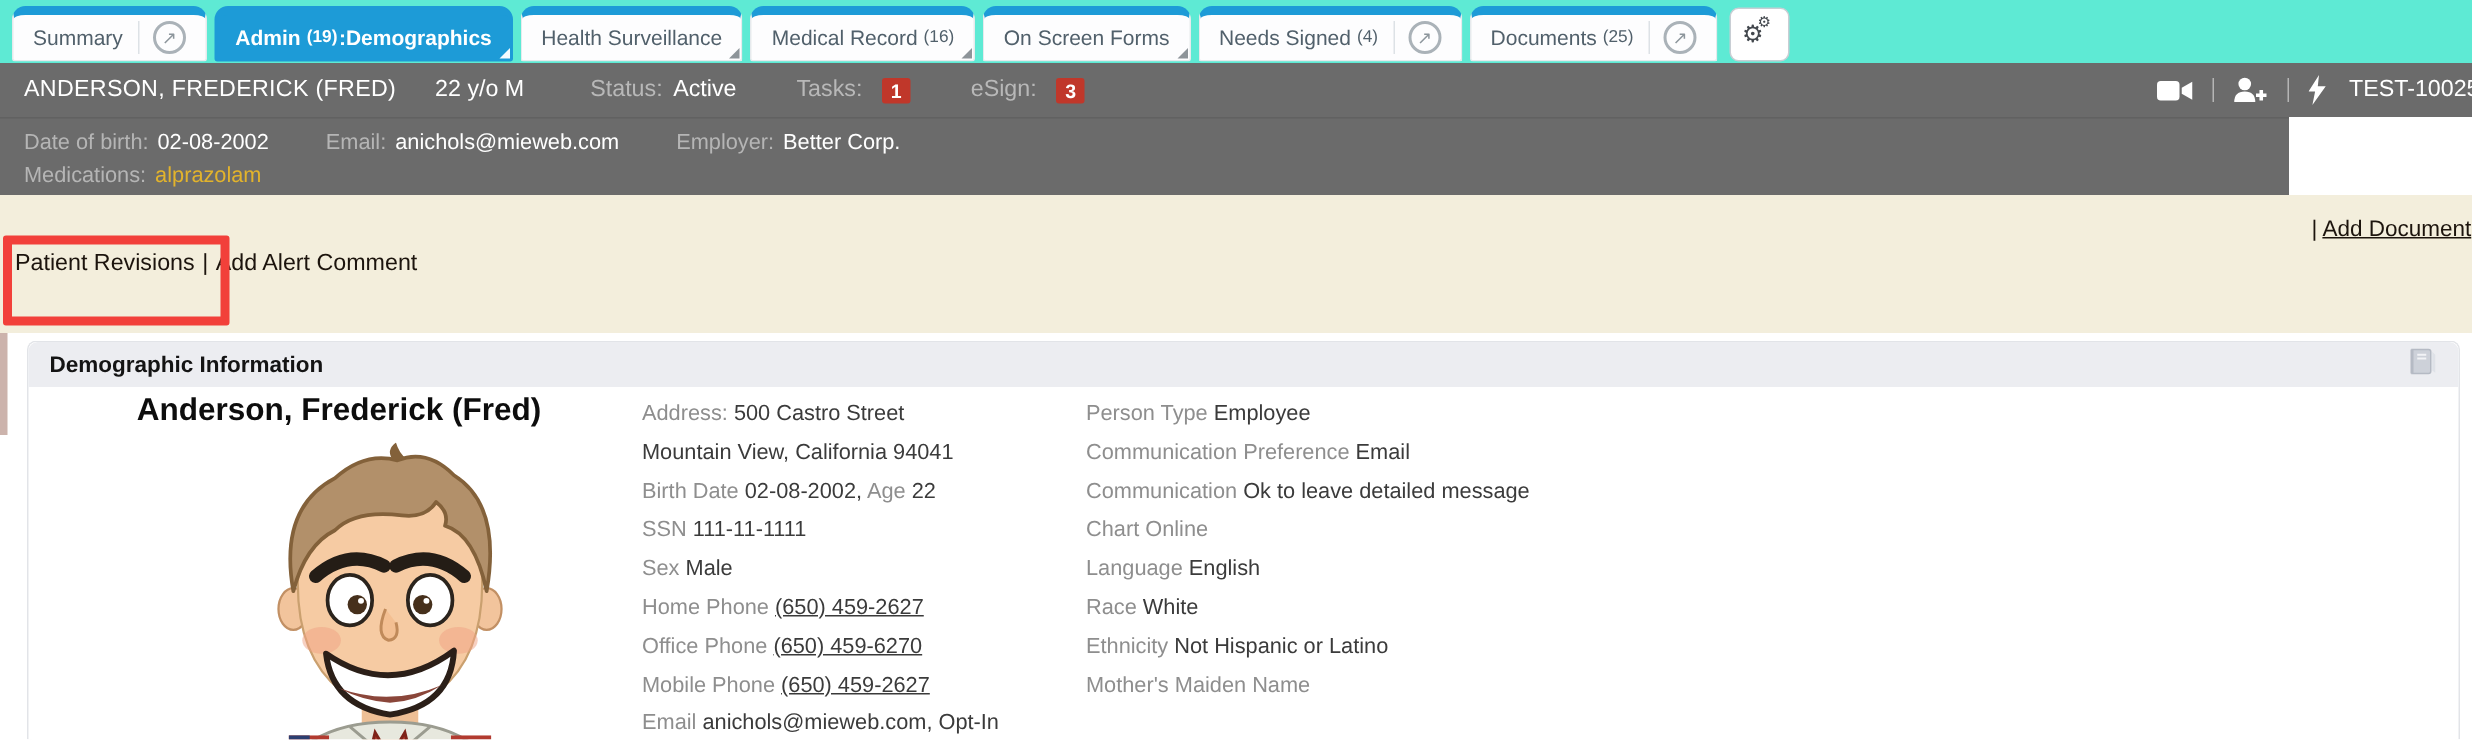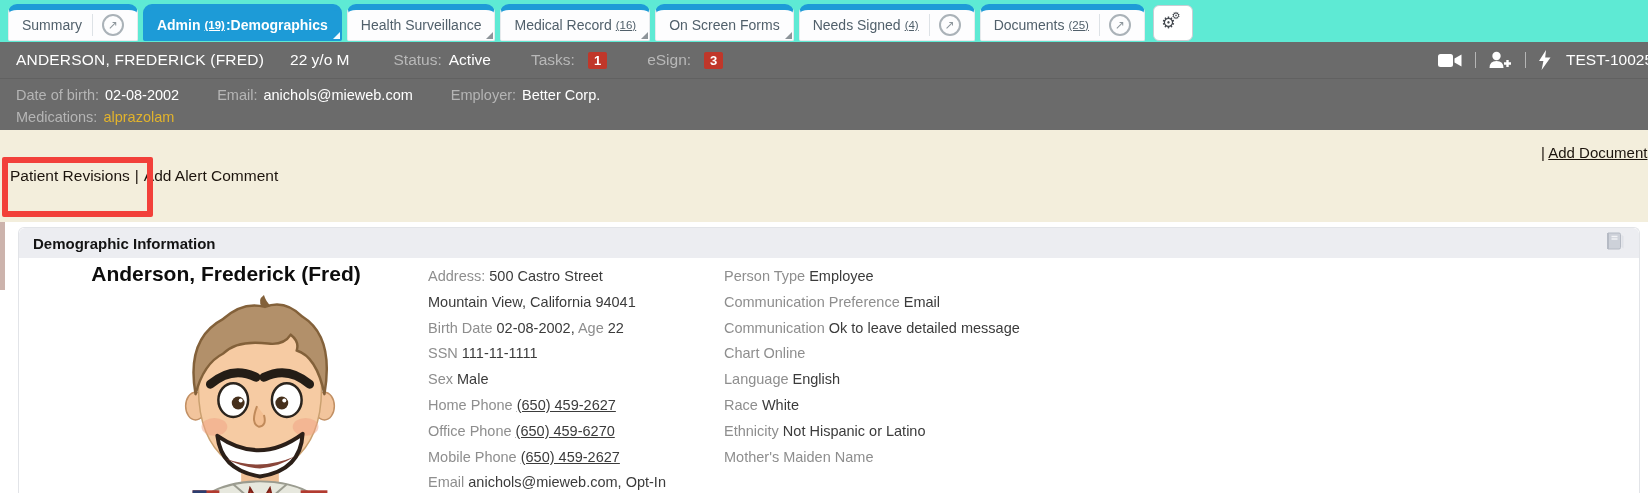--- a/index.html
+++ b/index.html
@@ -10,21 +10,21 @@
   }
   
   .tabbar { position:absolute; left:0; top:0; width:1648px; height:42px; background:#5eead4;
             display:flex; align-items:flex-end; padding:0 0 1px 8px; }
   .tabs { display:flex; align-items:flex-end; gap:5px; }
   .tab { position:relative; height:37px; display:flex; align-items:center; padding:0 13px;
          border-top:6px solid #1d9bd7; border-radius:9px 9px 2px 2px;
          background:#fdfdfe; border-left:1px solid #e6eaed; border-right:1px solid #e6eaed; border-bottom:1px solid #e6eaed;
          color:#51606b; font-size:14px; cursor:pointer; white-space:nowrap; }
   .tab.active { background:#1d9bd7; color:#fff; font-weight:bold; border-color:#1d9bd7; }
-  .tab .tab-count { font-size:11.5px; margin-left:4px;text-decoration:underline; }
+  .tab .tab-count { font-size:11.5px; margin-left:4px; }
   .tab .tab-suffix { margin-left:1px; }
   .tab .fold { position:absolute; right:1px; bottom:1px; width:0; height:0;
                border-left:7px solid transparent; border-bottom:7px solid #8d9499; }
   .tab.active .fold { border-bottom-color:#f4fbff; }
   .tab .tab-divider { width:1px; height:22px; background:#dde2e6; margin:0 0 0 10px; }
   .ext-circle { width:22px; height:22px; border:2px solid #aab2b8; border-radius:50%;
                 display:flex; align-items:center; justify-content:center; margin-left:9px;
                 color:#8d969c; font-size:12px; font-family:"DejaVu Sans", sans-serif; }
   .gear-btn { margin-left:8px; height:36px; width:40px; background:#fff; border:1px solid #c8ced4;
               border-radius:6px; display:flex; align-items:center; justify-content:center; cursor:pointer; }
@@ -39,21 +39,21 @@
   .pb-grp { display:flex; align-items:center; margin-right:40px; }
   .pb-label { color:#b8b8b8; margin-right:7px; }
   .badge { display:inline-block; background:#c0372a; color:#fff; font-weight:bold; font-size:13px;
            padding:1px 6px; border-radius:2px; margin-left:6px; cursor:pointer; }
   .pb-right { position:absolute; left:1438px; top:0; height:36px; display:flex; align-items:center;
               gap:13px; white-space:nowrap; }
   .pb-sep { width:1px; height:16px; background:rgba(255,255,255,.5); }
   .pb-icon { display:flex; align-items:center; cursor:pointer; }
   .chart-id { font-size:15.5px; color:#fff; margin-left:2px; }
   
-  .infobar { position:absolute; left:0; top:78px; width:1648px; height:52px; background:#6b6b6b;
+  .infobar { position:absolute; left:0; top:78px; width:1526px; height:52px; background:#6b6b6b;
              border-top:1px solid #616161; padding:5px 6px 0 16px; font-size:14.5px; }
   .ib-row { display:flex; align-items:center; height:22px; }
   .ib-label { color:#b5b5b5; margin-right:6px; }
   .ib-value { color:#fff; }
   .ib-gap { width:38px; }
   .ib-med { color:#e2b32c; }
   
   .creambar { position:absolute; left:0; top:130px; width:1648px; height:92px; background:#f3eedc; }
   .right-link { position:absolute; left:1541px; top:14px; white-space:nowrap; font-size:15px; color:#1c140d; }
   .right-link a { color:#1c140d; text-decoration:underline; cursor:pointer; }

